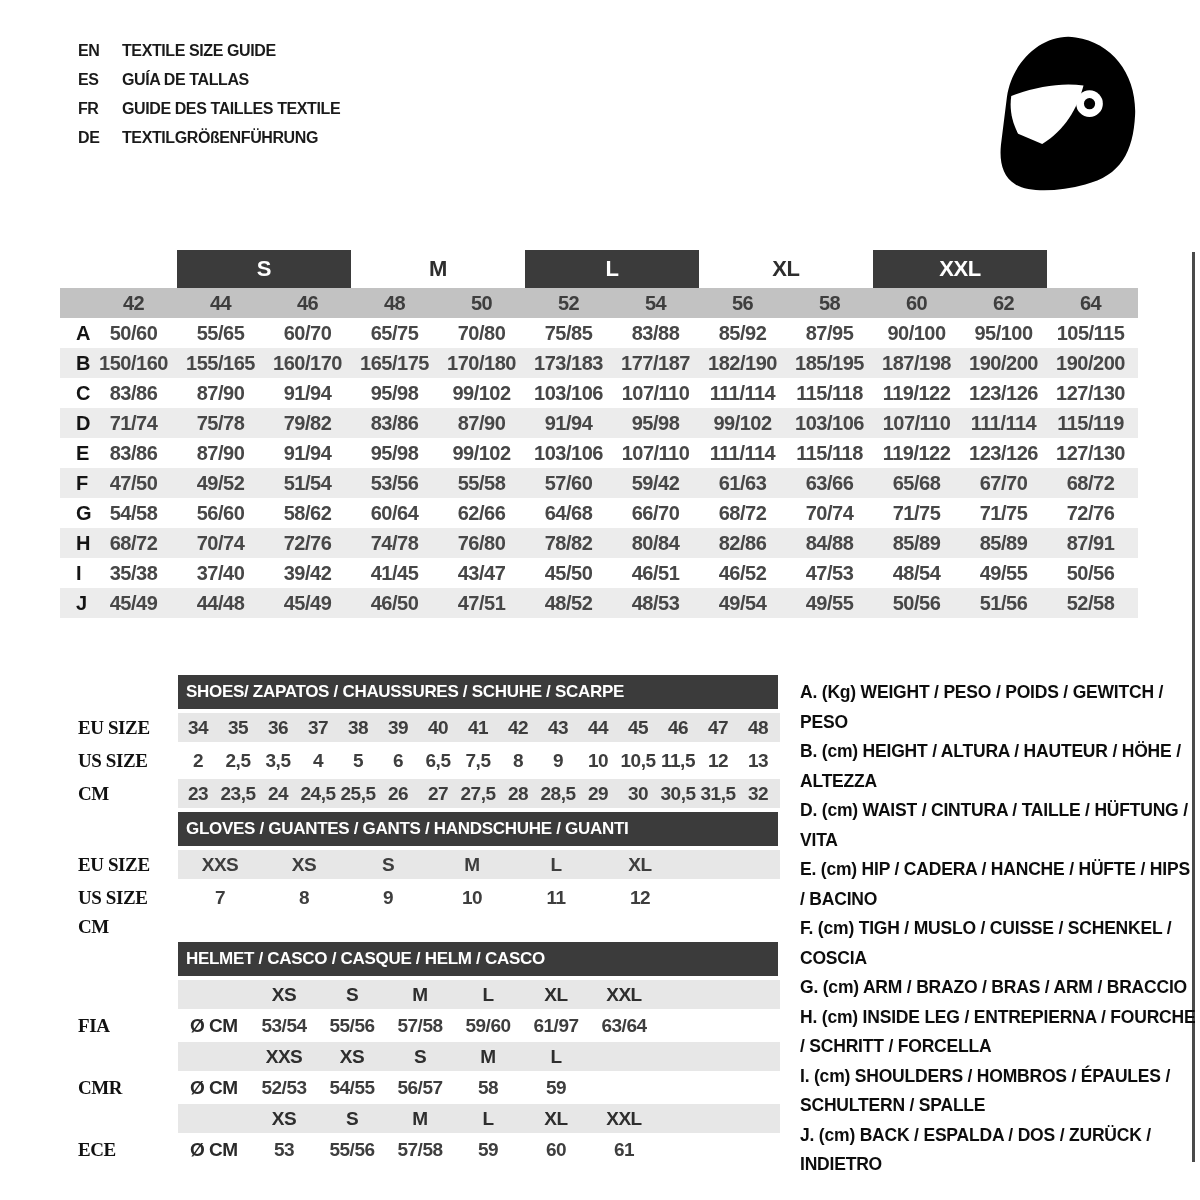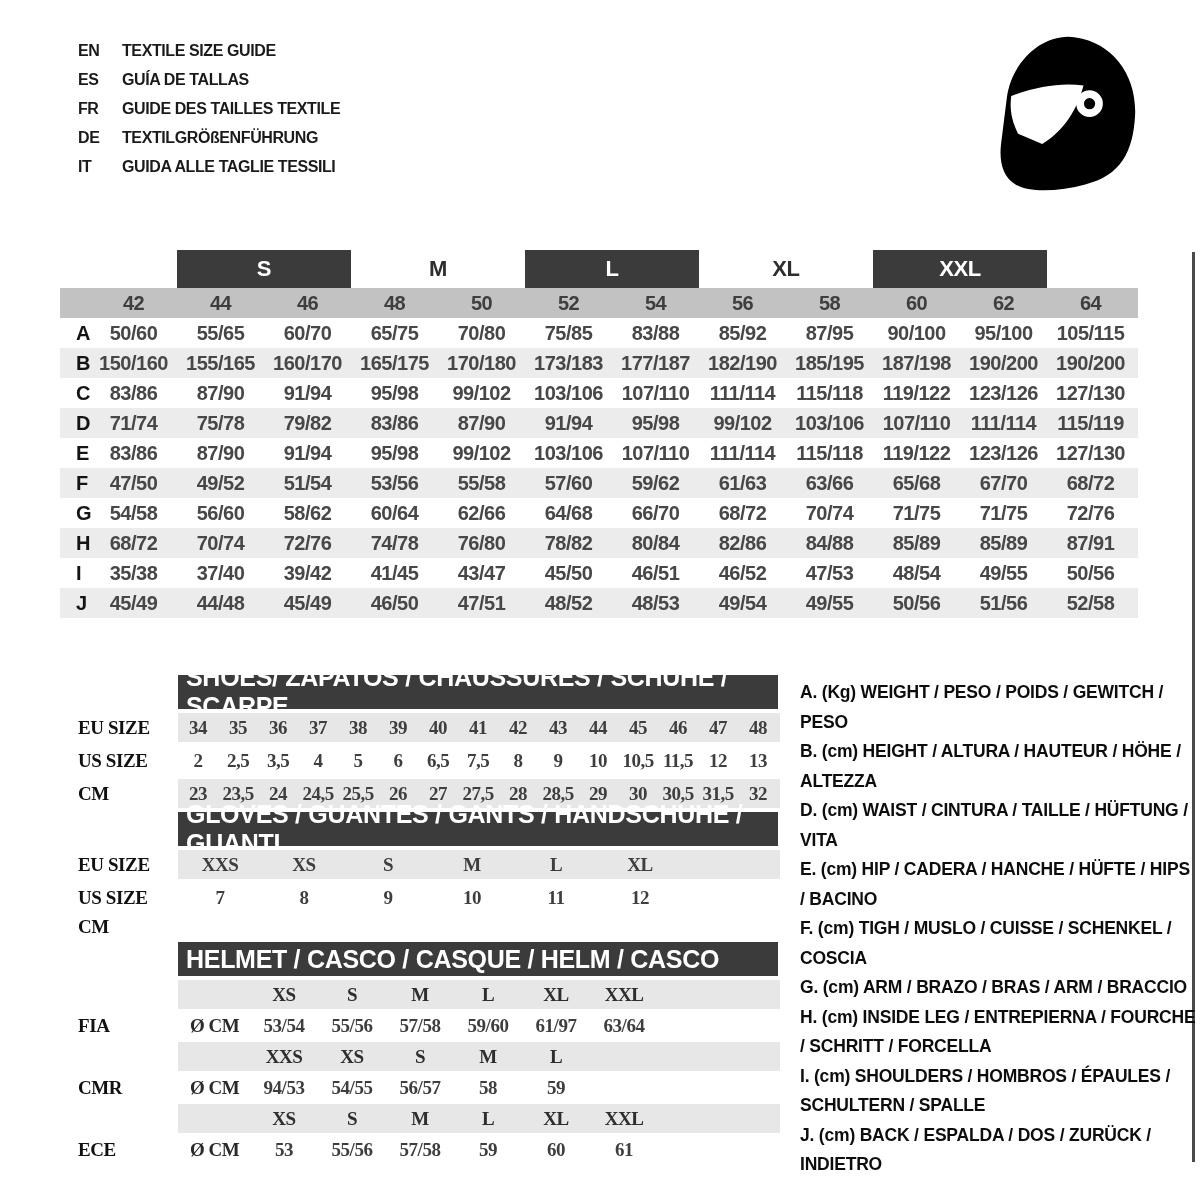--- a/index.html
+++ b/index.html
@@ -40,23 +40,23 @@
   .data-row[data-shaded="true"] { background:#ececec; }
   .repeat-cells { display:contents; }
 
   
   .bottom { position:absolute; left:60px; top:675px; }
   .sub-row { display:flex; align-items:stretch; margin-bottom:4px; }
   .hsec .sub-row { margin-bottom:2px; }
   .side-label { width:118px; display:flex; align-items:center; padding-left:18px;
                 font-size:19px; color:#111111; letter-spacing:-0.4px;font-family:Liberation Serif, serif; }
   .title-bar { width:600px; height:34px; background:#3b3b3b; color:#ffffff;
-               font-size:25px; display:flex; align-items:center; padding-left:8px; letter-spacing:-0.3px; }
+               font-size:17px; display:flex; align-items:center; padding-left:8px; letter-spacing:-0.3px; }
   .sub-cells { width:602px; height:29px; display:grid; align-items:center;
-               font-size:19px; color:#3e3e3e;font-family:Liberation Serif, serif; }
+               font-size:19px; color:#3e3e3e; }
   .sub-cells[data-shaded="true"] { background:#e7e7e7; }
   .cols15 { grid-template-columns:repeat(15, 40px); }
   .cols6  { grid-template-columns:repeat(6, 84px); }
   .hel    { grid-template-columns:72px repeat(6, 68px); }
   .scell  { text-align:center; letter-spacing:-0.5px; }
   .scell.unit { text-align:left; padding-left:12px; color:#2a2a2a; }
   .hsize  { color:#2e2e2e; }
 
   
   .legend { position:absolute; left:800px; top:678px; width:398px;
@@ -80,24 +80,20 @@
     <div class="lang-row">
       <span class="lang-code">FR</span>
       <span class="lang-text">GUIDE DES TAILLES TEXTILE</span>
     </div>
 
     <div class="lang-row">
       <span class="lang-code">DE</span>
       <span class="lang-text">TEXTILGRÖßENFÜHRUNG</span>
     </div>
 
-    <div class="lang-row">
-      <span class="lang-code">IT</span>
-      <span class="lang-text">GUIDA ALLE TAGLIE TESSILI</span>
-    </div>
   </div>
 
 <div class="helmet-icon">
   <svg viewBox="0 0 200 200" width="172" height="172" aria-hidden="true">
     <path fill="#000000" d="M116 11 C159 17 187 55 185 101 C183 144 168 172 127 182 C98 190 62 192 46 182 C31 173 27 156 29 136 L36 80 C42 38 79 5 116 11 Z"></path>
     <path fill="#ffffff" d="M41 79 C70 68 101 63 125 67 C118 94 103 119 77 135 L49 123 C41 108 39 93 41 79 Z"></path>
     <circle cx="132" cy="88" r="15.5" fill="#ffffff"></circle>
     <circle cx="132" cy="88" r="6.5" fill="#000000"></circle>
   </svg>
 </div>
@@ -311,21 +307,21 @@
             <div class="cell">49/52</div>
           
             <div class="cell">51/54</div>
           
             <div class="cell">53/56</div>
           
             <div class="cell">55/58</div>
           
             <div class="cell">57/60</div>
           
-            <div class="cell">59/62</div>
+            <div class="cell">59/42</div>
           
             <div class="cell">61/63</div>
           
             <div class="cell">63/66</div>
           
             <div class="cell">65/68</div>
           
             <div class="cell">67/70</div>
           
             <div class="cell">68/72</div>
@@ -564,21 +560,21 @@
                 
               <div class="scell hsize">XXS</div><div class="scell hsize">XS</div><div class="scell hsize">S</div><div class="scell hsize">M</div><div class="scell hsize">L</div></span>
             </div>
           </div>
           <div class="sub-row">
             <div class="side-label">CMR</div>
             <div class="sub-cells hel">
               <div class="scell unit">Ø CM</div>
               <span class="repeat-cells">
                 
-              <div class="scell">94/53</div><div class="scell">54/55</div><div class="scell">56/57</div><div class="scell">58</div><div class="scell">59</div></span>
+              <div class="scell">52/53</div><div class="scell">54/55</div><div class="scell">56/57</div><div class="scell">58</div><div class="scell">59</div></span>
             </div>
           </div>
         </div>
 
         <div class="hsec">
           <div class="sub-row">
             <div class="side-label"></div>
             <div class="sub-cells hel" data-shaded="true">
               <div class="scell unit"></div>
               <span class="repeat-cells">

